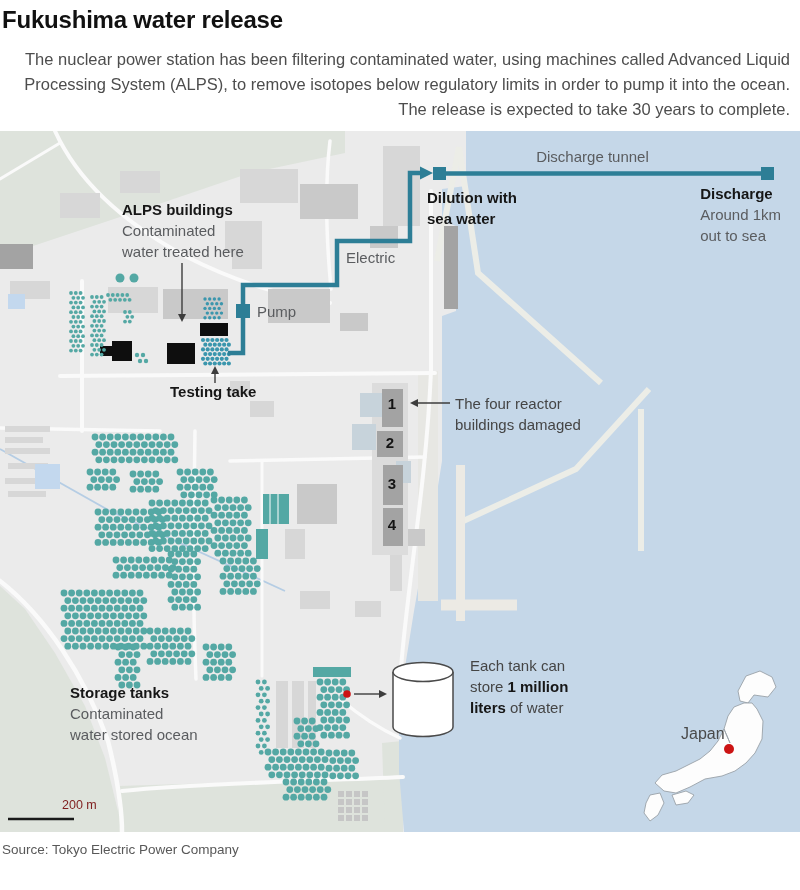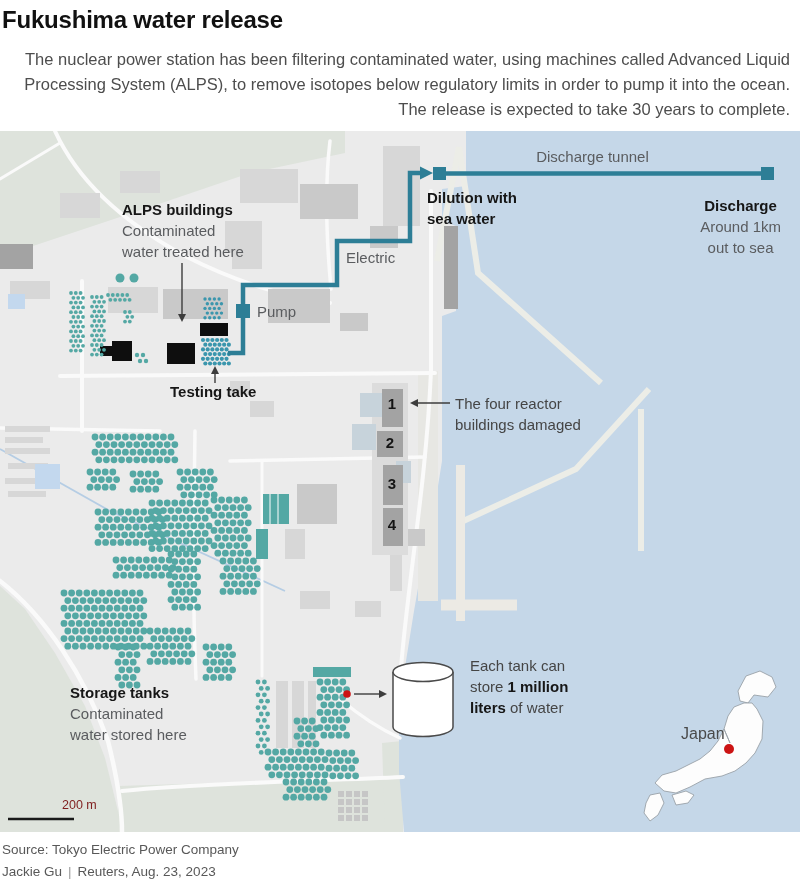--- a/index.html
+++ b/index.html
@@ -970,21 +970,21 @@
       <path d="M8,688 L74,688" stroke="#1a1a1a" stroke-width="2.5"></path>
     </svg>
 
     <div class="lbl g" style="left:500px; top:15px; width:185px; text-align:center;">Discharge tunnel</div>
 
     <div class="lbl" style="left:427px; top:56px;">
       <div class="b">Dilution with</div>
       <div class="b">sea water</div>
     </div>
 
-    <div class="lbl" style="right:19px; top:64px; text-align:center;">
+    <div class="lbl" style="right:19px; top:52px; text-align:left;">
       <div class="b">Discharge</div>
       <div class="g">Around 1km</div>
       <div class="g">out to sea</div>
     </div>
 
     <div class="lbl g" style="left:346px; top:116px;">Electric</div>
     <div class="lbl g" style="left:257px; top:170px;">Pump</div>
 
     <div class="lbl" style="left:122px; top:68px;">
       <div class="b">ALPS buildings</div>
@@ -1000,31 +1000,30 @@
     </div>
 
     <div class="rnum" style="left:385px; top:264px;">1</div>
     <div class="rnum" style="left:383px; top:303px;">2</div>
     <div class="rnum" style="left:385px; top:344px;">3</div>
     <div class="rnum" style="left:385px; top:385px;">4</div>
 
     <div class="lbl" style="left:70px; top:551px;">
       <div class="b">Storage tanks</div>
       <div class="g">Contaminated</div>
-      <div class="g">water stored here</div>
+      <div class="g">water stored ocean</div>
     </div>
 
     <div class="lbl dk" style="left:470px; top:524px;">
       <div>Each tank can</div>
       <div><span>store </span><span class="b">1 million</span></div>
       <div><span class="b">liters</span><span> of water</span></div>
     </div>
 
     <div class="lbl" style="left:681px; top:592px; font-size:16px; color:#4a4a4a;">Japan</div>
 
     <div class="lbl" style="left:14px; top:664px; font-size:12.5px; color:#7f1d1d;margin-left:48px;">200 m</div>
   </div>
 
   <div class="ftr">
     <div>Source: Tokyo Electric Power Company</div>
-    <div class="row2"><span>Jackie Gu</span><span class="sep">|</span><span>Reuters, Aug. 23, 2023</span></div>
   </div>
 </div>
 
 </body></html>

